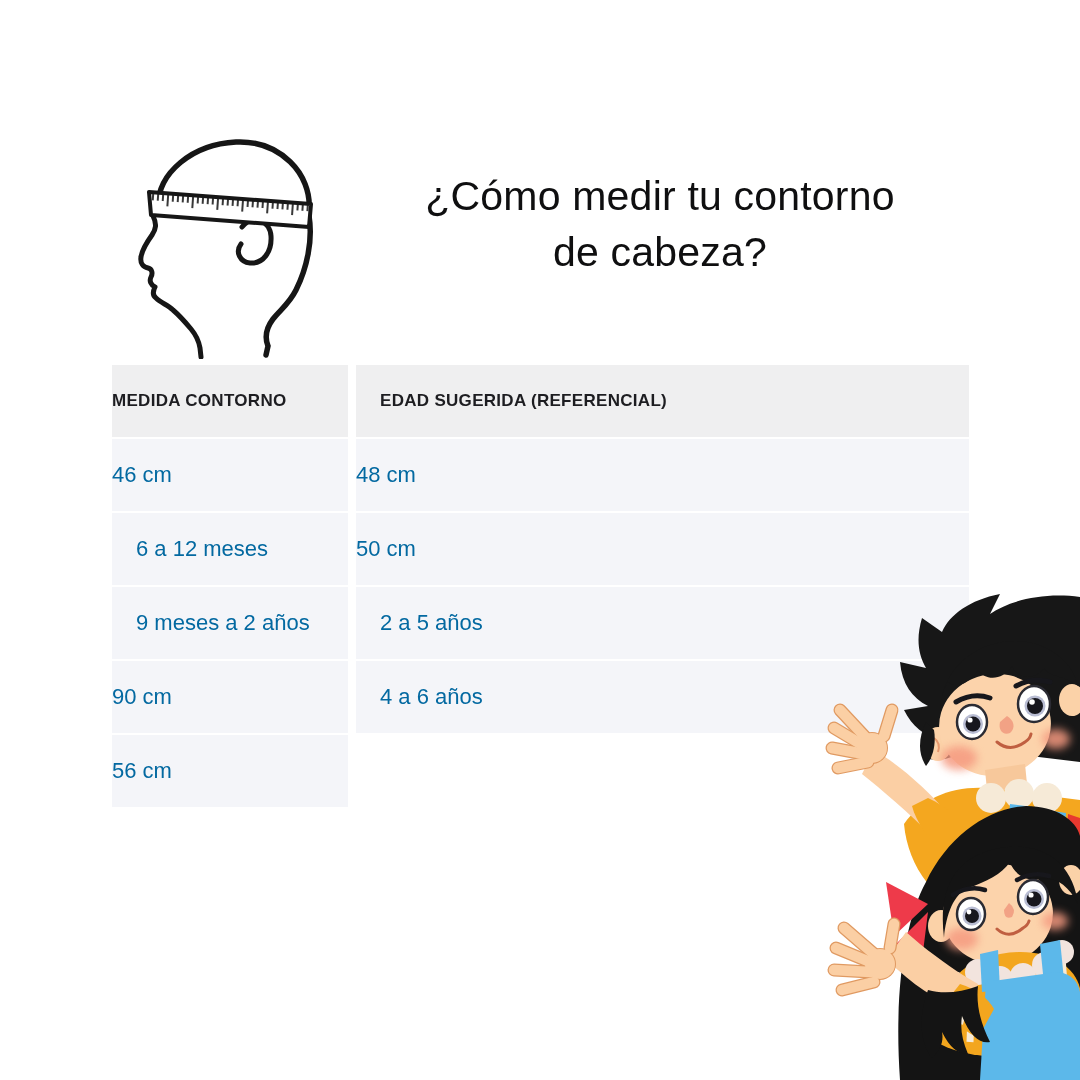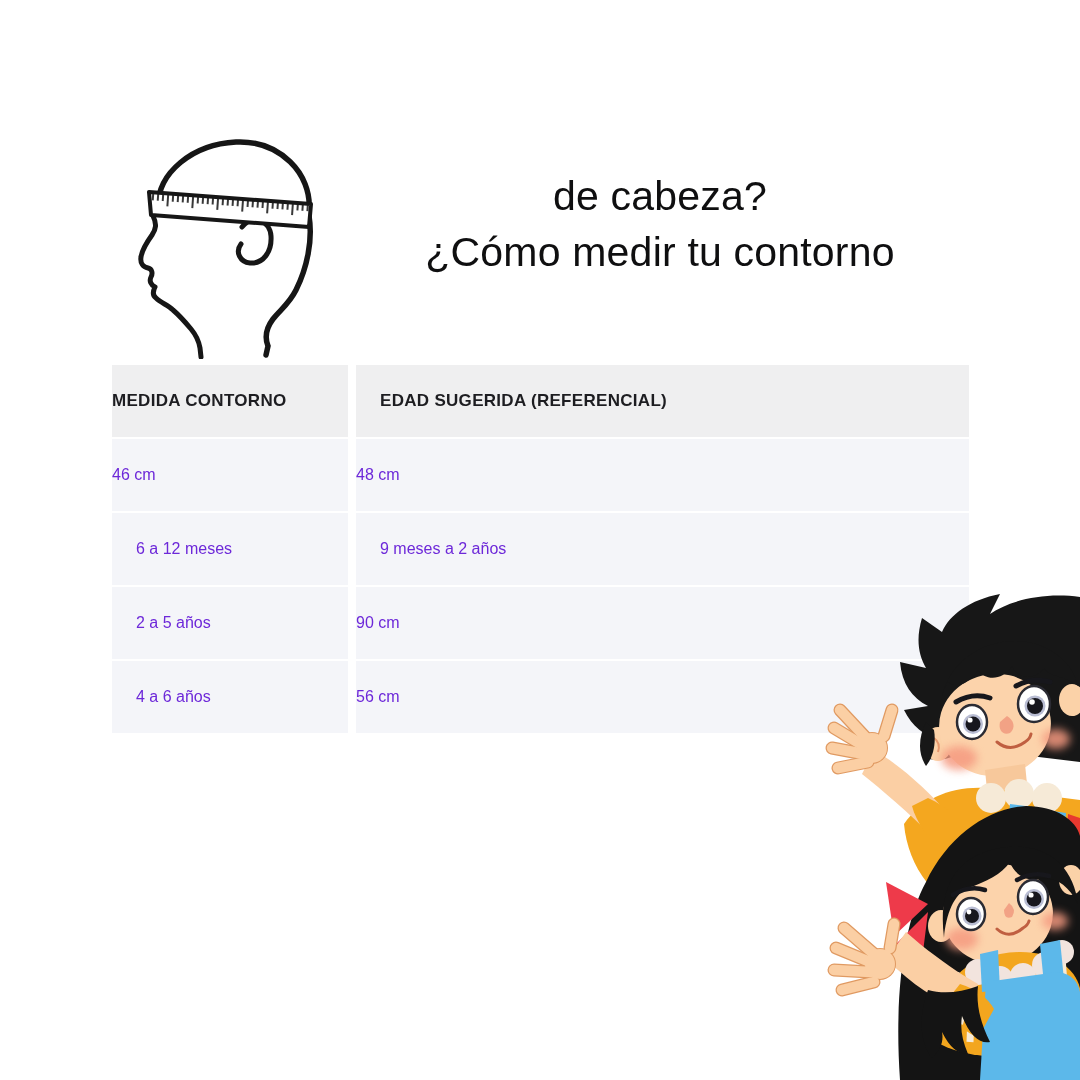--- a/index.html
+++ b/index.html
@@ -20,21 +20,21 @@
   .size-table{
     position:absolute;left:112px;top:365px;width:857px;
     display:grid;
     grid-template-columns:236px 613px;
     grid-auto-rows:72px;
     column-gap:8px;row-gap:2px;
   }
   .cell{
     display:flex;align-items:center;
     background:#f4f5f9;
-    color:#6d28d9;font-size:16px;
+    color:#0369a1;font-size:22px;
   }
   .cell.c1{}
   .cell.c2{padding-left:24px;}
   .cell.head{
     background:#efeff0;color:#1d1d21;
     font-weight:700;font-size:17px;letter-spacing:0.3px;
   }
   .kids{
     position:absolute;left:810px;top:592px;width:270px;height:488px;
   }
@@ -55,33 +55,34 @@
 
   <path d="M 31,92 C 35,100 34,105 30,111 C 25,118 20,126 19,133 C 18,139 21,143 26,144 C 30,145 31,149 29,153 C 27,157 29,161 33,163 C 31,167 30,171 34,174 C 39,179 46,181 51,186 C 58,192 64,199 69,205 C 74,211 77,218 78,224 L 79,233" fill="none" stroke="#161616" stroke-width="5" stroke-linecap="round" stroke-linejoin="round"></path>
 
   <path d="M 120,103 C 131,89 148,97 149,112 C 150,128 141,140 128,139 C 118,138 113,128 119,120" fill="none" stroke="#161616" stroke-width="5" stroke-linecap="round"></path>
 
   <polygon points="27,68 189,80 187,103 29,91" fill="#ffffff" stroke="#161616" stroke-width="4" stroke-linejoin="round"></polygon>
   <polygon points="27,68 189,80 187,103 29,91" fill="url(#tapeTicks)"></polygon>
 </svg>
 
 <div class="title">
+  <div>¿Cómo medir tu contorno</div>
   <div>de cabeza?</div>
-  <div>¿Cómo medir tu contorno</div>
 </div>
 
 <div class="size-table">
   <div class="cell c1 head">MEDIDA CONTORNO</div>
   <div class="cell c2 head">EDAD SUGERIDA (REFERENCIAL)</div>
 
   <div class="cell c1">46 cm</div>
 
   <div class="cell c1">48 cm</div>
   <div class="cell c2">6 a 12 meses</div>
 
+  <div class="cell c1">50 cm</div>
   <div class="cell c2">9 meses a 2 años</div>
 
   <div class="cell c2">2 a 5 años</div>
 
   <div class="cell c1">90 cm</div>
   <div class="cell c2">4 a 6 años</div>
 
   <div class="cell c1">56 cm</div>
 </div>
 

